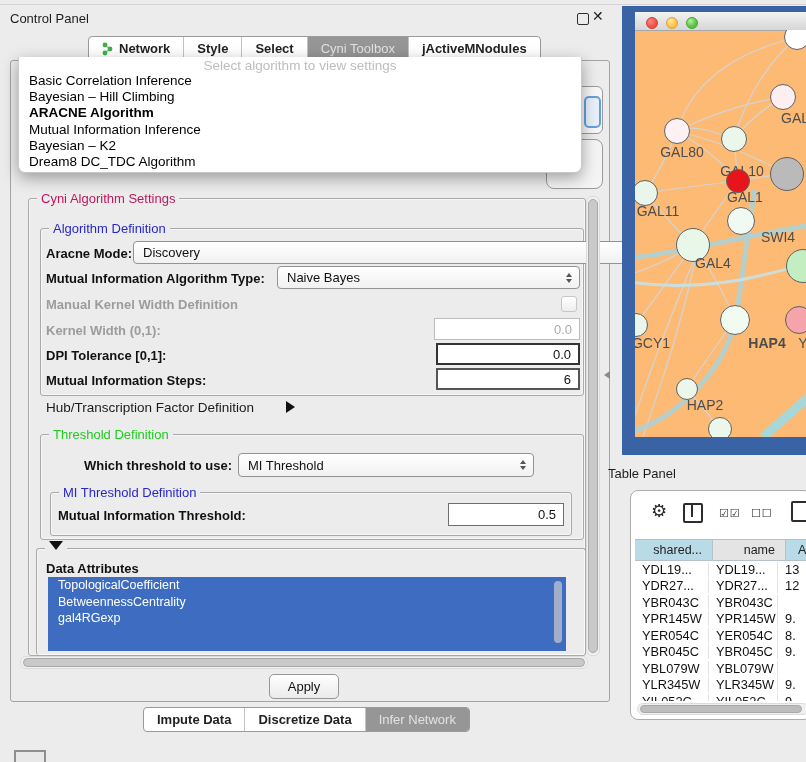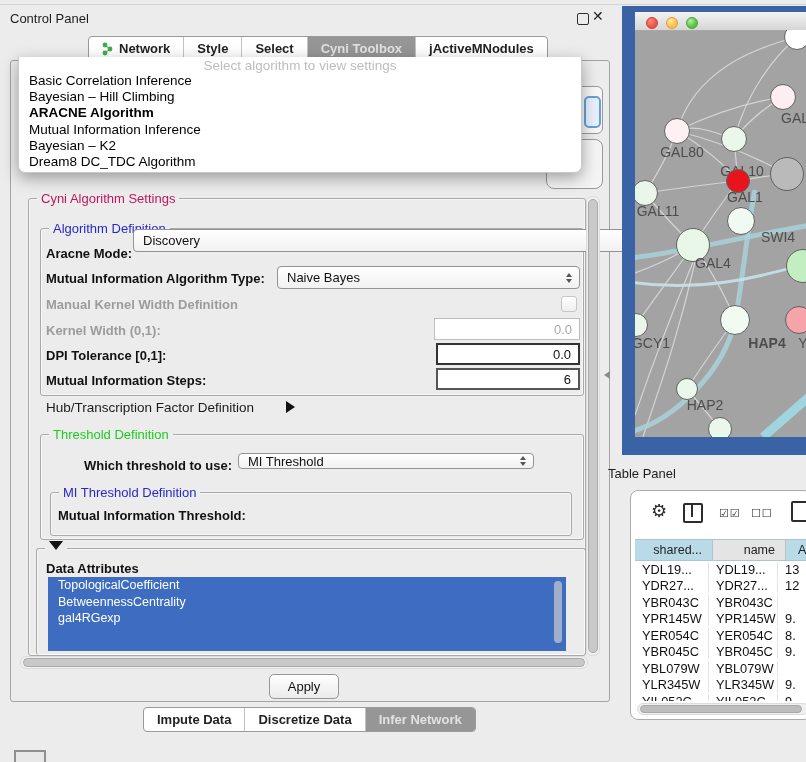--- a/index.html
+++ b/index.html
@@ -3,21 +3,21 @@
 <meta charset="utf-8">
 <style>
   html,body{margin:0;padding:0}
   body{width:806px;height:762px;position:relative;overflow:hidden;background:#ececec;
        font-family:"Liberation Sans","DejaVu Sans",sans-serif;-webkit-font-smoothing:antialiased}
   .abs{position:absolute}
   
   .seg-tabs{display:flex;height:23px;border:1px solid #9a9a9a;border-radius:4px;overflow:hidden;background:#fff}
   .seg-tab{padding:0 13px;font-size:13px;font-weight:bold;color:#222;display:flex;align-items:center;gap:5px;border-left:1px solid #c3c3c3;white-space:nowrap}
   .seg-tab:first-child{border-left:none}
-  .seg-tab.selected{background:#969696;color:#e2e2e2;font-weight:bold}
+  .seg-tab.selected{background:#969696;color:#e2e2e2;font-weight:normal}
   
   .grp{position:absolute;border:1px solid #a9a9a9;border-radius:3px;box-shadow:inset 0 0 0 1px rgba(255,255,255,.55)}
   .glabel{position:absolute;top:-8px;left:8px;background:#ececec;padding:0 4px;font-size:13px;white-space:nowrap}
   .blab{position:absolute;font-size:13px;font-weight:bold;color:#111;white-space:nowrap}
   .dlab{position:absolute;font-size:13px;font-weight:bold;color:#9c9c9c;white-space:nowrap}
   
   .combo{position:absolute;background:linear-gradient(#ffffff,#f1f1f1);border:1px solid #939393;border-radius:4px;
          font-size:13px;color:#111;display:flex;align-items:center;padding-left:9px;box-sizing:border-box}
   .spin{position:absolute;right:7px;top:50%;transform:translateY(-50%);display:flex;flex-direction:column;gap:2px}
   .spin i{display:block;width:0;height:0;border-left:3.5px solid transparent;border-right:3.5px solid transparent}
@@ -108,21 +108,21 @@
   </div>
 
   <div class="grp" style="left:28px;top:198px;width:556px;height:456px">
     <span class="glabel" style="color:#be185d">Cyni Algorithm Settings</span>
   </div>
 
   <div class="grp" style="left:40px;top:228px;width:542px;height:166px">
     <span class="glabel" style="color:#2828c8">Algorithm Definition</span>
   </div>
   <div class="blab" style="left:46px;top:246px">Aracne Mode:</div>
-  <div class="combo" style="left:133px;top:229px;width:523px;height:23px">
+  <div class="combo" style="left:133px;top:241px;width:523px;height:23px">
     <span>Discovery</span>
     <span class="spin">
         <i class="up"></i>
         <i class="dn"></i>
       </span>
   </div>
   <div class="blab" style="left:46px;top:271px">Mutual Information Algorithm Type:</div>
   <div class="combo" style="left:277px;top:266px;width:303px;height:23px">
     <span>Naive Bayes</span>
     <span class="spin">
@@ -139,31 +139,32 @@
   <div class="blab" style="left:46px;top:373px">Mutual Information Steps:</div>
   <div class="tfield" style="left:436px;top:368px;width:144px;height:22px;border:2px solid #555">6</div>
 
   <div class="abs" style="left:46px;top:400px;font-size:13.5px;font-weight:normal;color:#1a1a1a">Hub/Transcription Factor Definition</div>
   <div class="abs" style="left:286px;top:401px;width:0;height:0;border-top:6px solid transparent;border-bottom:6px solid transparent;border-left:9px solid #111"></div>
 
   <div class="grp" style="left:40px;top:434px;width:542px;height:104px">
     <span class="glabel" style="color:#1ecc1e">Threshold Definition</span>
   </div>
   <div class="blab" style="left:84px;top:458px">Which threshold to use:</div>
-  <div class="combo" style="left:238px;top:453px;width:296px;height:16px">
+  <div class="combo" style="left:238px;top:453px;width:296px;height:24px">
     <span>MI Threshold</span>
     <span class="spin">
         <i class="up"></i>
         <i class="dn"></i>
       </span>
   </div>
   <div class="grp" style="left:50px;top:492px;width:520px;height:42px">
     <span class="glabel" style="color:#2828c8">MI Threshold Definition</span>
   </div>
   <div class="blab" style="left:58px;top:508px">Mutual Information Threshold:</div>
+  <div class="tfield" style="left:448px;top:503px;width:116px;height:23px;border:1px solid #6e6e6e">0.5</div>
 
   <div class="grp" style="left:36px;top:548px;width:548px;height:106px;border-bottom:none">
     <span class="glabel" style="color:#222;display:flex;align-items:center;gap:6px">
       <span style="display:inline-block;width:0;height:0;border-left:7px solid transparent;border-right:7px solid transparent;border-top:9px solid #111"></span>
     </span>
   </div>
   <div class="blab" style="left:46px;top:561px">Data Attributes</div>
   <div class="attr-list" style="left:48px;top:577px;width:518px;height:74px">
 
       <div class="attr-item">TopologicalCoefficient</div>
@@ -192,21 +193,21 @@
         <span>Infer Network</span>
       </div>
   </div>
 
   <div class="abs" style="left:14px;top:750px;width:32px;height:14px;border:2px solid #8f8f8f;background:#e8e8e8;box-sizing:border-box"></div>
 
   <div class="abs" style="left:604px;top:371px;width:0;height:0;border-top:4px solid transparent;border-bottom:4px solid transparent;border-right:6px solid #8a8a8a"></div>
 </div>
 
 <div class="abs" style="left:622px;top:6px;width:184px;height:449px;background:#3a63a6">
-  <div class="abs" style="left:13px;top:6px;width:171px;height:425px;background:#a3a3a3;overflow:hidden">
+  <div class="abs" style="left:13px;top:6px;width:171px;height:425px;background:#fdba74;overflow:hidden">
     <div class="abs" style="left:0;top:0;width:171px;height:18px;background:linear-gradient(#f3f3f3,#d6d6d6);border-bottom:1px solid #a8a8a8">
       <span class="tl" style="left:11px;background:radial-gradient(circle at 35% 30%,#ff8a80,#ee5249 60%);border:1px solid #ce3a32"></span>
       <span class="tl" style="left:31px;background:radial-gradient(circle at 35% 30%,#ffe9a8,#fdbf44 60%);border:1px solid #df9f33"></span>
       <span class="tl" style="left:51px;background:radial-gradient(circle at 35% 30%,#b6f0a0,#57c245 60%);border:1px solid #45a335"></span>
     </div>
     <div class="abs" id="net-canvas" style="left:0;top:18px;width:171px;height:407px;overflow:hidden">
       <svg width="185" height="407" viewBox="0 0 185 407" style="position:absolute;left:0;top:0">
         <g stroke="#d4d4d4" stroke-width="1.2" fill="none">
           <path d="M42,101 C60,93 80,103 99,109"></path>
           <path d="M42,101 C70,118 90,135 103,151"></path>

